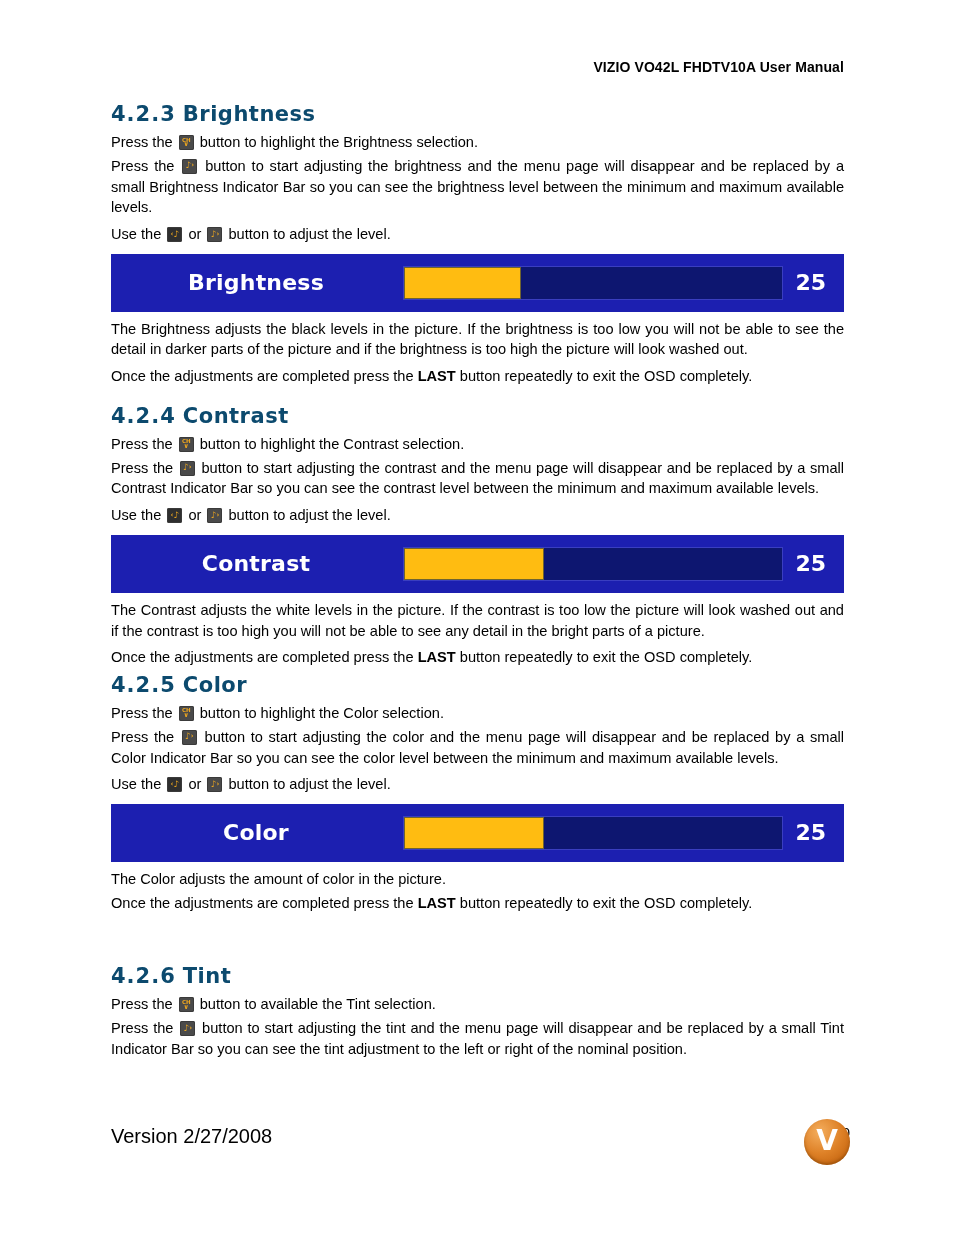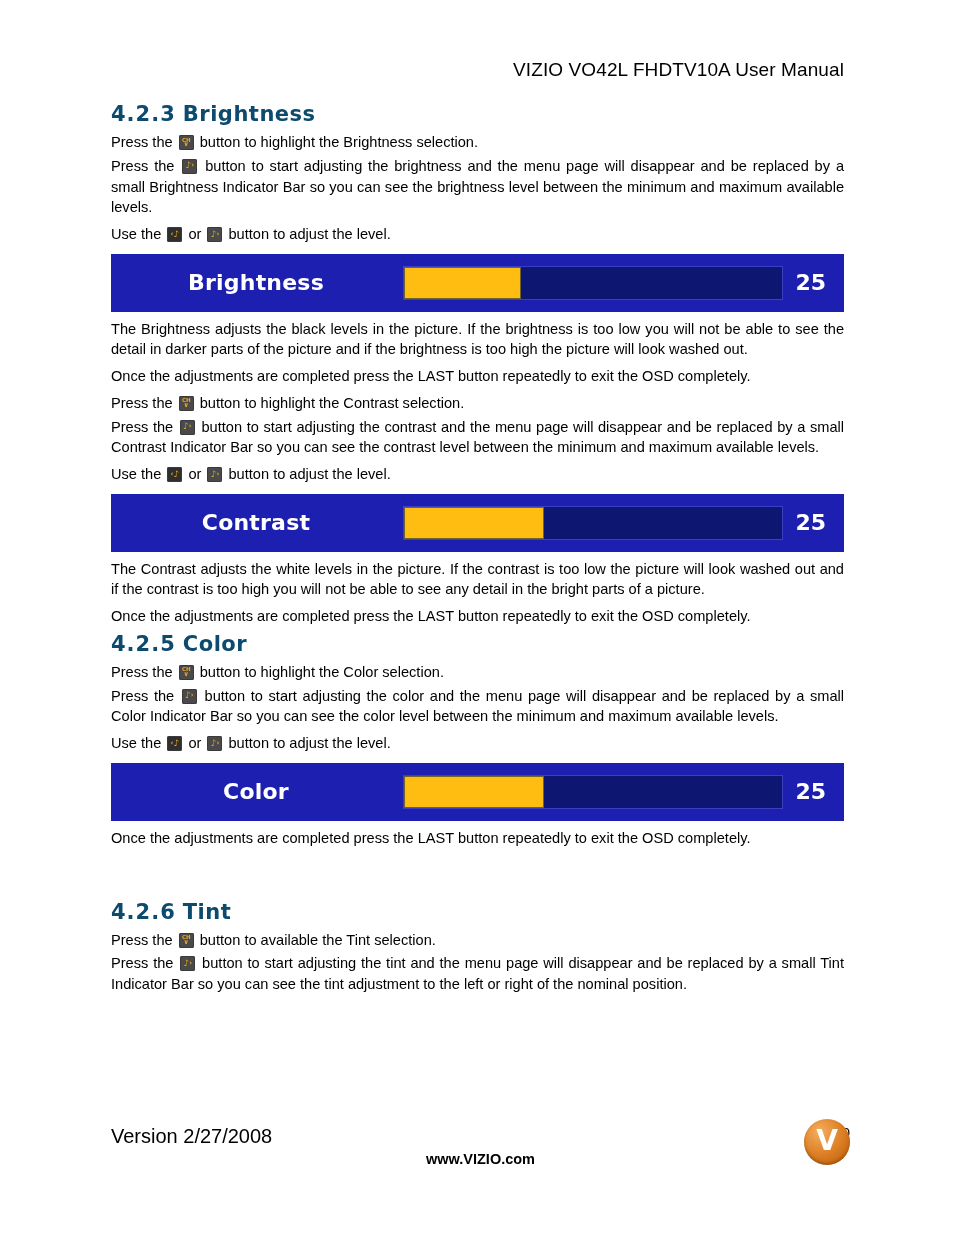--- a/index.html
+++ b/index.html
@@ -21,22 +21,22 @@
     height: 1235px;
     box-sizing: border-box;
     padding: 0;
   }
 
   
   .doc-header {
     position: absolute;
     top: 59px;
     right: 110px;
-    font-size: 19px;
-    font-weight: normal;
+    font-size: 14px;
+    font-weight: bold;
     letter-spacing: 0.1px;
     white-space: nowrap;
   }
 
   
   .content {
     position: absolute;
     left: 111px;
     top: 103px;
     width: 733px;
@@ -58,21 +58,21 @@
   
   p.body {
     font-size: 14.6px;
     line-height: 1.42;
     margin: 0 0 6px 0;
     text-align: justify;
     color: #000;
   }
   p.body.nojust { text-align: left; }
   p.tight { margin-bottom: 3px; }
-  .b { font-weight: normal; }
+  .b { font-weight: bold; }
 
   
   .keyicon {
     display: inline-block;
     vertical-align: -3px;
     width: 15px;
     height: 15px;
     background: #4a4a4a;
     border-radius: 2px;
     position: relative;
@@ -253,20 +253,23 @@
       </div>
       <div class="osd-value">25</div>
     </div>
 
     <p class="body">The Brightness adjusts the black levels in the picture.  If the brightness is too low you will not be able to see the detail in darker parts of the picture and if the brightness is too high the picture will look washed out.</p>
 
     <p class="body nojust">
       <span>Once the adjustments are completed press the </span><span class="b">LAST</span><span> button repeatedly to exit the OSD completely.</span>
     </p>
 
+    <h2 class="sec" style="margin-top:18px;">
+      <span class="num">4.2.4</span><span class="name">Contrast</span>
+    </h2>
 
     <p class="body nojust tight">
       <span>Press the </span><span class="keyicon"><span class="glyph">
             <span class="t">CH</span>
             <span class="v">∨</span>
           </span></span><span> button to highlight the Contrast selection.</span>
     </p>
 
     <p class="body">
       <span>Press the </span><span class="keyicon vol"><span class="glyph">
@@ -328,20 +331,21 @@
     </p>
 
     <div class="osd">
       <div class="osd-label">Color</div>
       <div class="track" style="left:292px; width:380px;">
         <div class="fill" style="width:37%;"></div>
       </div>
       <div class="osd-value">25</div>
     </div>
 
+    <p class="body nojust tight">The Color adjusts the amount of color in the picture.</p>
 
     <p class="body nojust">
       <span>Once the adjustments are completed press the </span><span class="b">LAST</span><span> button repeatedly to exit the OSD completely.</span>
     </p>
 
     <div class="spacer-lg"></div>
 
     <h2 class="sec">
       <span class="num">4.2.6</span><span class="name">Tint</span>
     </h2>
@@ -358,21 +362,20 @@
             <span class="spk">♪</span>
             <span class="arw">›</span>
           </span></span><span> button to start adjusting the tint and the menu page will disappear and be replaced by a small Tint Indicator Bar so you can see the tint adjustment to the left or right of the nominal position.</span>
     </p>
 
   </div>
 
   <div class="footer">
     <div class="version">Version 2/27/2008</div>
     <div class="pageno">40</div>
-    <div class="site">www.VIZIO.com</div>
     <div class="logo">
       <div class="logo-ell">
         <div class="vee">V</div>
       </div>
     </div>
   </div>
 
 </div>
 
 </body></html>

